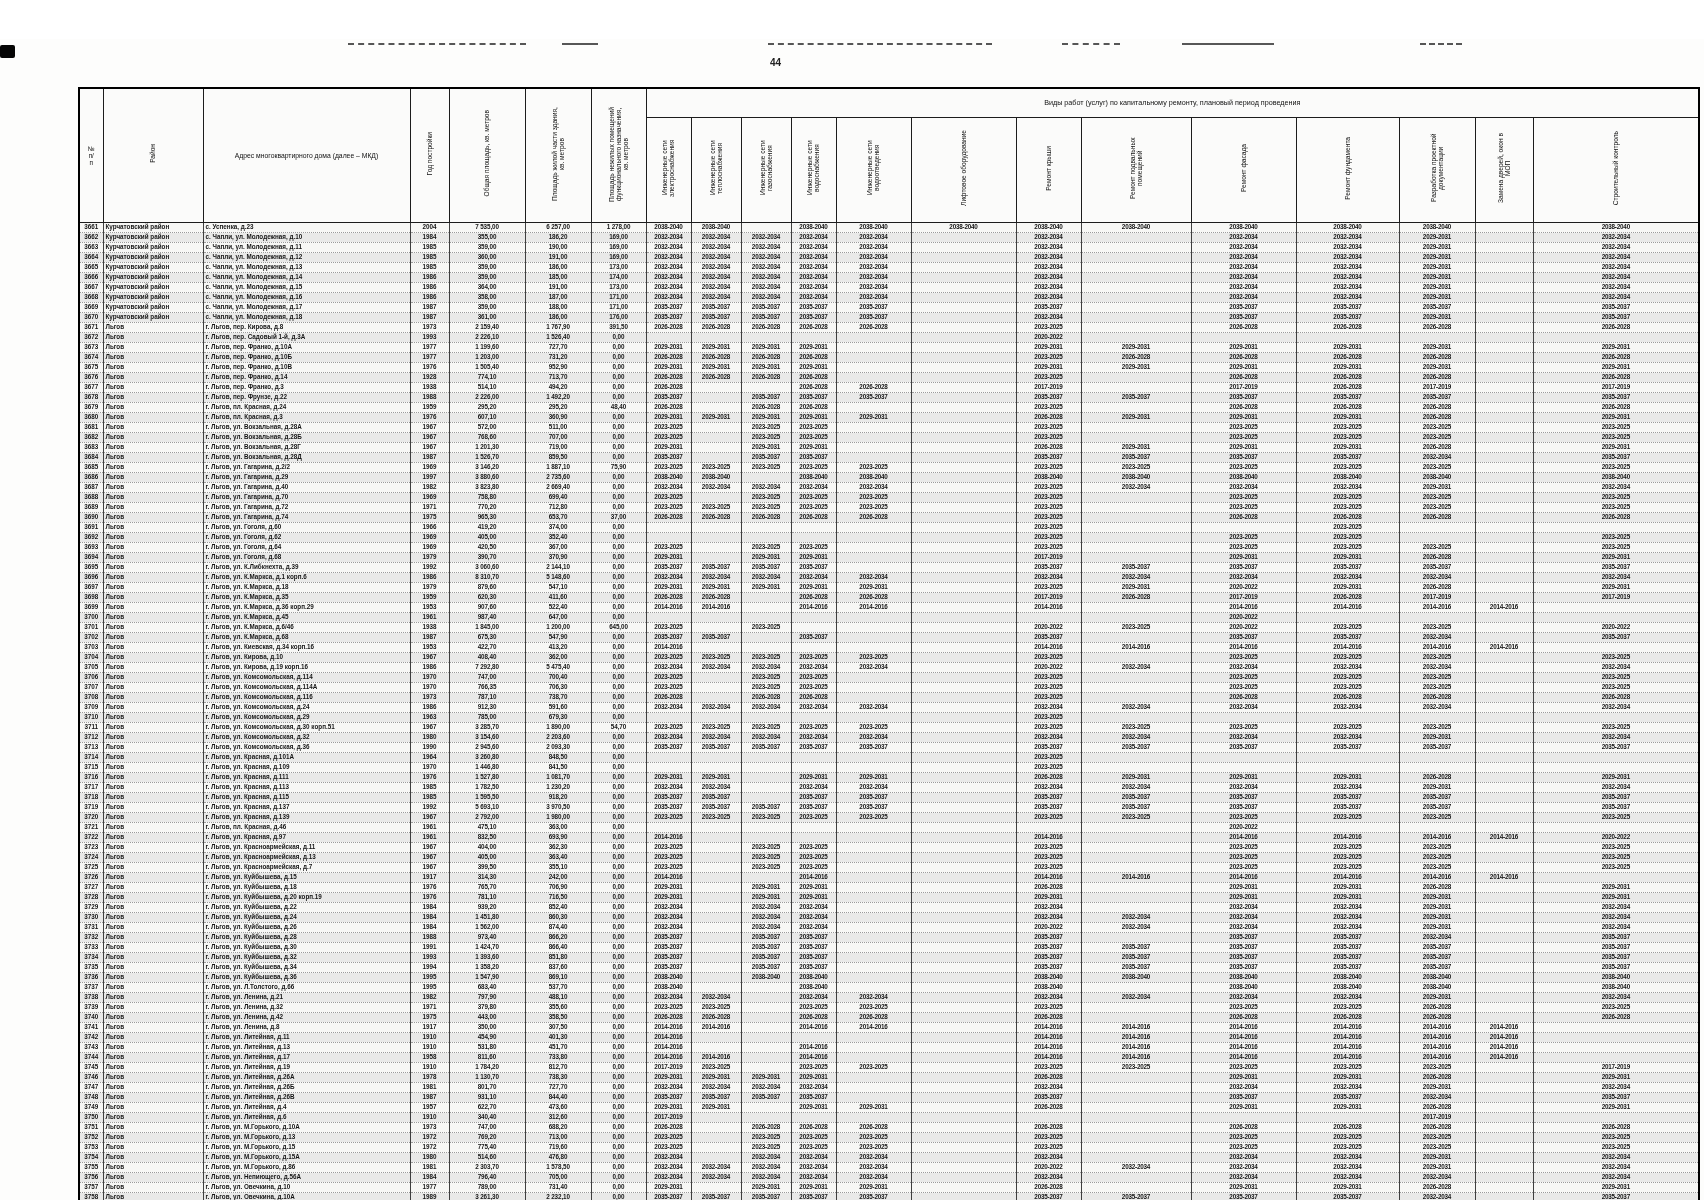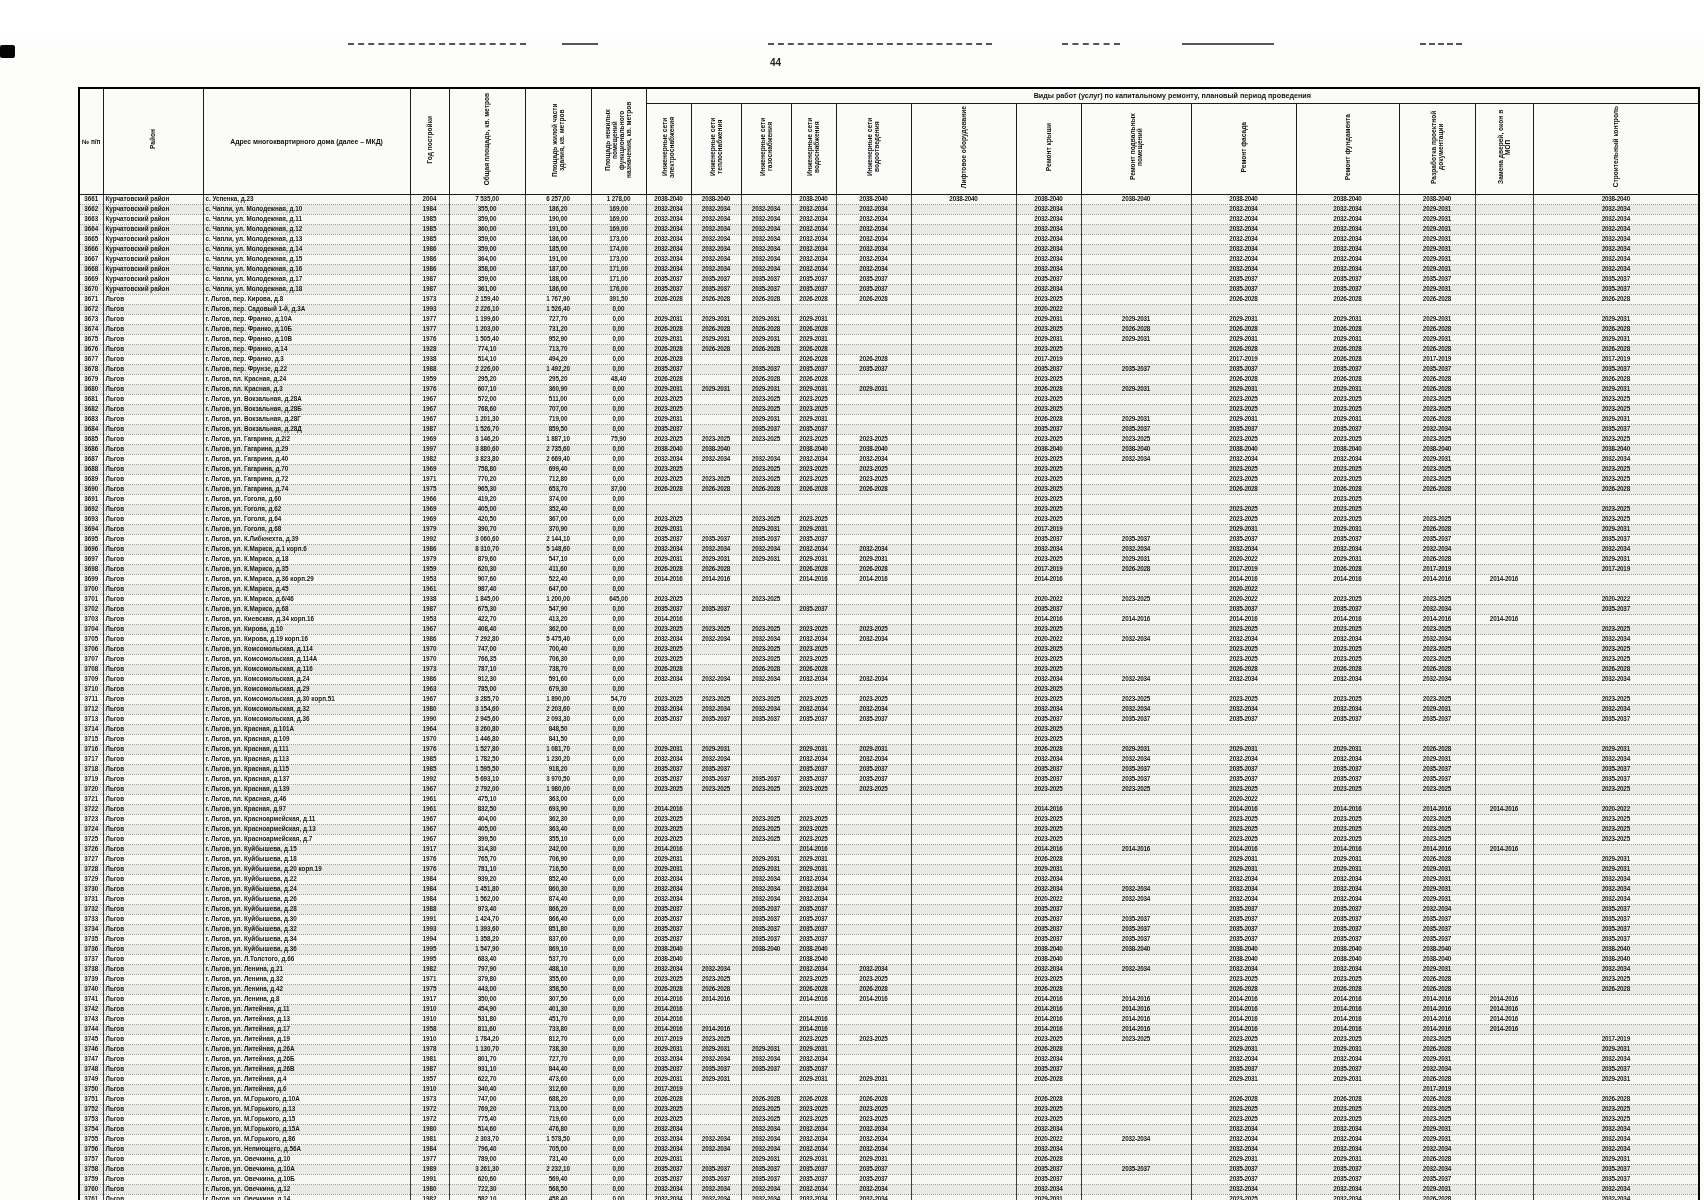--- a/index.html
+++ b/index.html
@@ -24,21 +24,21 @@
     background:#fbfbfa;
   }
   col.w0{width:24px}col.w1{width:100px}col.w2{width:207px}col.w3{width:39px}
   col.w4{width:76px}col.w5{width:66px}col.w6{width:55px}col.w7{width:45px}
   col.w8{width:50px}col.w9{width:50px}col.w10{width:45px}col.w11{width:75px}
   col.w12{width:105px}col.w13{width:65px}col.w14{width:110px}col.w15{width:105px}
   col.w16{width:103px}col.w17{width:76px}col.w18{width:58px}col.w19{width:166px}
 
   thead th{
     border:1px solid #1c1c1c;background:#fbfbfa;vertical-align:middle;text-align:center;
-    padding:0;font-weight:bold;color:#111;
+    padding:7px;font-weight:normal;color:#111;
   }
   th.banner{height:14px;font-size:7.2px;line-height:1;border-bottom:1px solid #1c1c1c;}
   tr.vrow th{height:86px;}
   .vt{
     display:inline-block;writing-mode:vertical-rl;transform:rotate(180deg);
     font-size:6.6px;line-height:1.08;max-height:95px;white-space:normal;
   }
   th.tall{height:100px;}
   th.tall .vt{max-height:96px;}
   th.flat{writing-mode:horizontal-tb;}

